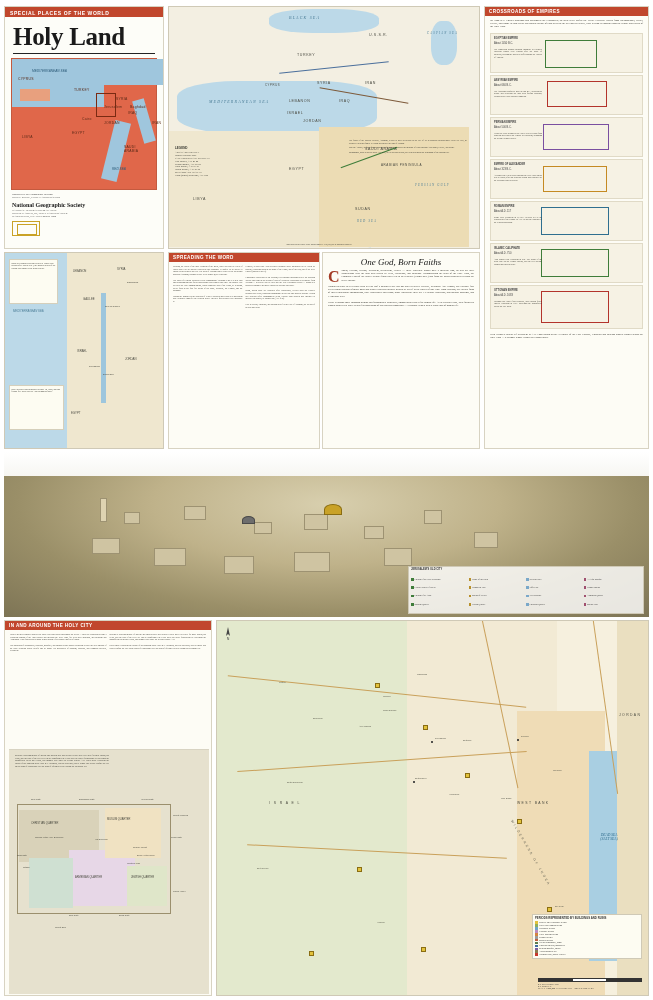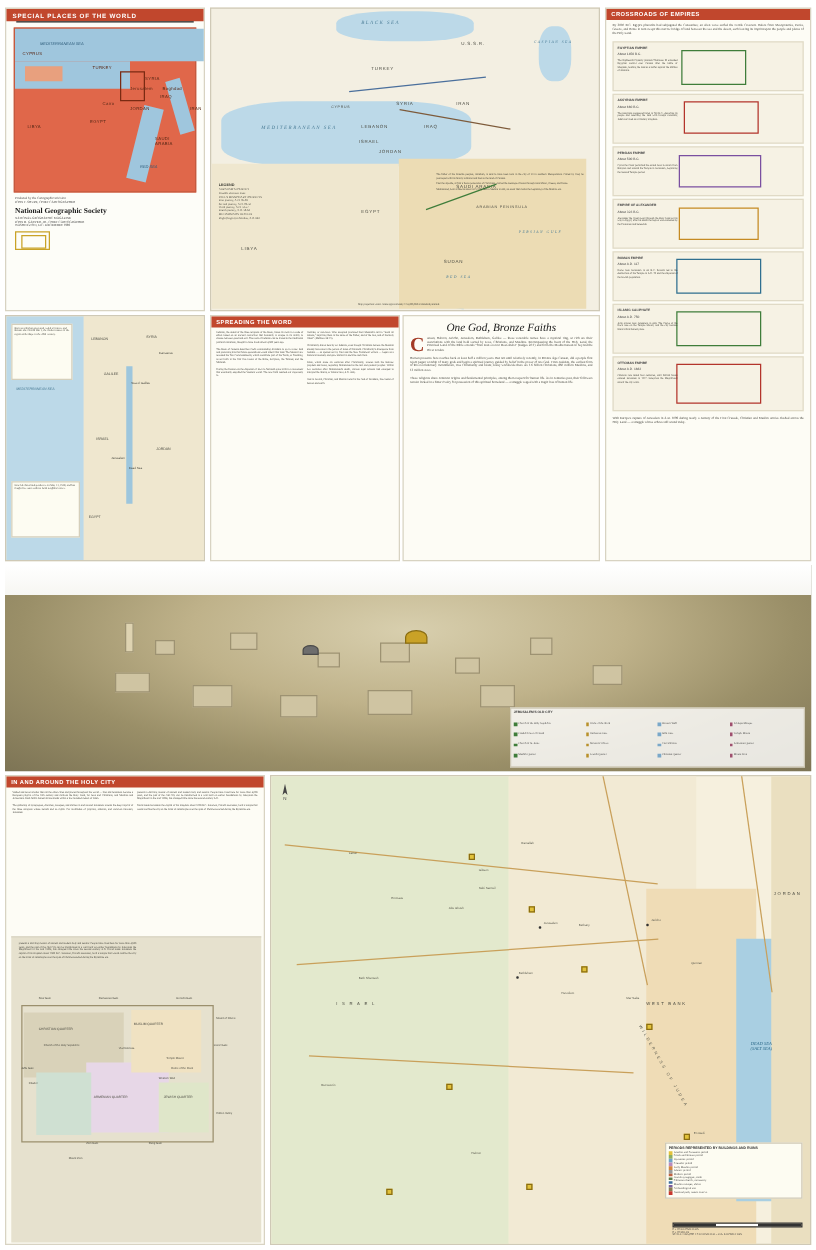--- a/index.html
+++ b/index.html
@@ -147,20 +147,21 @@
             color:#333;}
   #scaleBar .bar{height:2px;background:linear-gradient(to right,#333 0 33%,#fff 33% 66%,#333 66% 100%);
                  border:.4px solid #333;margin-bottom:.6px;}
   .compass{position:absolute;left:6px;top:6px;width:10px;height:14px;}
 </style>
 </head>
 <body>
 
 <div class="panel" id="titlePanel">
   <div id="spwHdr">SPECIAL PLACES OF THE WORLD</div>
+  <div id="holyTitle">Holy Land</div>
   <div id="titleRule"></div>
 
   <div id="locatorMap">
     <div class="lmSea" style="left:0;top:0;width:160px;height:26px;"></div>
     <div class="lmSea" style="left:0;top:26px;width:92px;height:22px;"></div>
     <div class="lmSea" style="left:96px;top:62px;width:16px;height:60px;transform:rotate(14deg);"></div>
     <div class="lmSea" style="left:126px;top:40px;width:12px;height:44px;transform:rotate(-16deg);"></div>
     <div class="lmLand" style="left:8px;top:30px;width:30px;height:12px;"></div>
     <div class="lmBox" style="left:84px;top:34px;width:18px;height:22px;"></div>
     <div class="lmLabelW" style="left:20px;top:10px;">MEDITERRANEAN SEA</div>
@@ -332,21 +333,21 @@
 
 Christianity draws heavily on Judaism, even though Christians believe the Messiah already has come in the person of Jesus of Nazareth. Christianity's divergence from Judaism — as spelled out by Paul and the New Testament writers — began as a historical anomaly and grew distinct in doctrine and ritual.
 
 Islam, which arose six centuries after Christianity, reveres both the Hebrew prophets and Jesus, regarding Muhammad as the last and greatest prophet. Within two centuries after Muhammad's death, various legal schools had emerged to interpret the Sharia, or Islamic law (A.D. 632).
 
 God in Jewish, Christian, and Muslim belief is the God of Abraham, the creator of heaven and earth.</div>
   </div>
 </div>
 
 <div class="panel" id="oneGod">
-  <div id="ogTitle">One God, Bronze Faiths</div>
+  <div id="ogTitle">One God, Born Faiths</div>
   <div id="ogBody">
     <span class="dropcap">C</span>
     <div class="micro2" style="white-space:pre-wrap;">anaan, Hebron, Jericho, Jerusalem, Bethlehem, Galilee — these venerable names have a mystical ring, so rich are their associations with the land held sacred by Jews, Christians, and Muslims. Encompassing the heart of the Holy Land, the Promised Land of the Bible extends "from Dan even to Beer-sheba" (Judges 20:1) and from the Mediterranean to beyond the River Jordan.
 
 Human presence here reaches back at least half a million years. But not until relatively recently, in Bronze Age Canaan, did a people first reject pagan worship of many gods and begin a spiritual journey guided by belief in the power of one God. From Judaism, the earliest form of this revolutionary monotheism, rose Christianity and Islam; today worldwide there are 1.6 billion Christians, 860 million Muslims, and 13 million Jews.
 
 These religions share common origins and fundamental principles, among them respect for human life. As in centuries past, their followers remain locked in a bitter rivalry for possession of this spiritual homeland — a struggle waged with a tragic loss of human life.</div>
   </div>
 </div>
 

